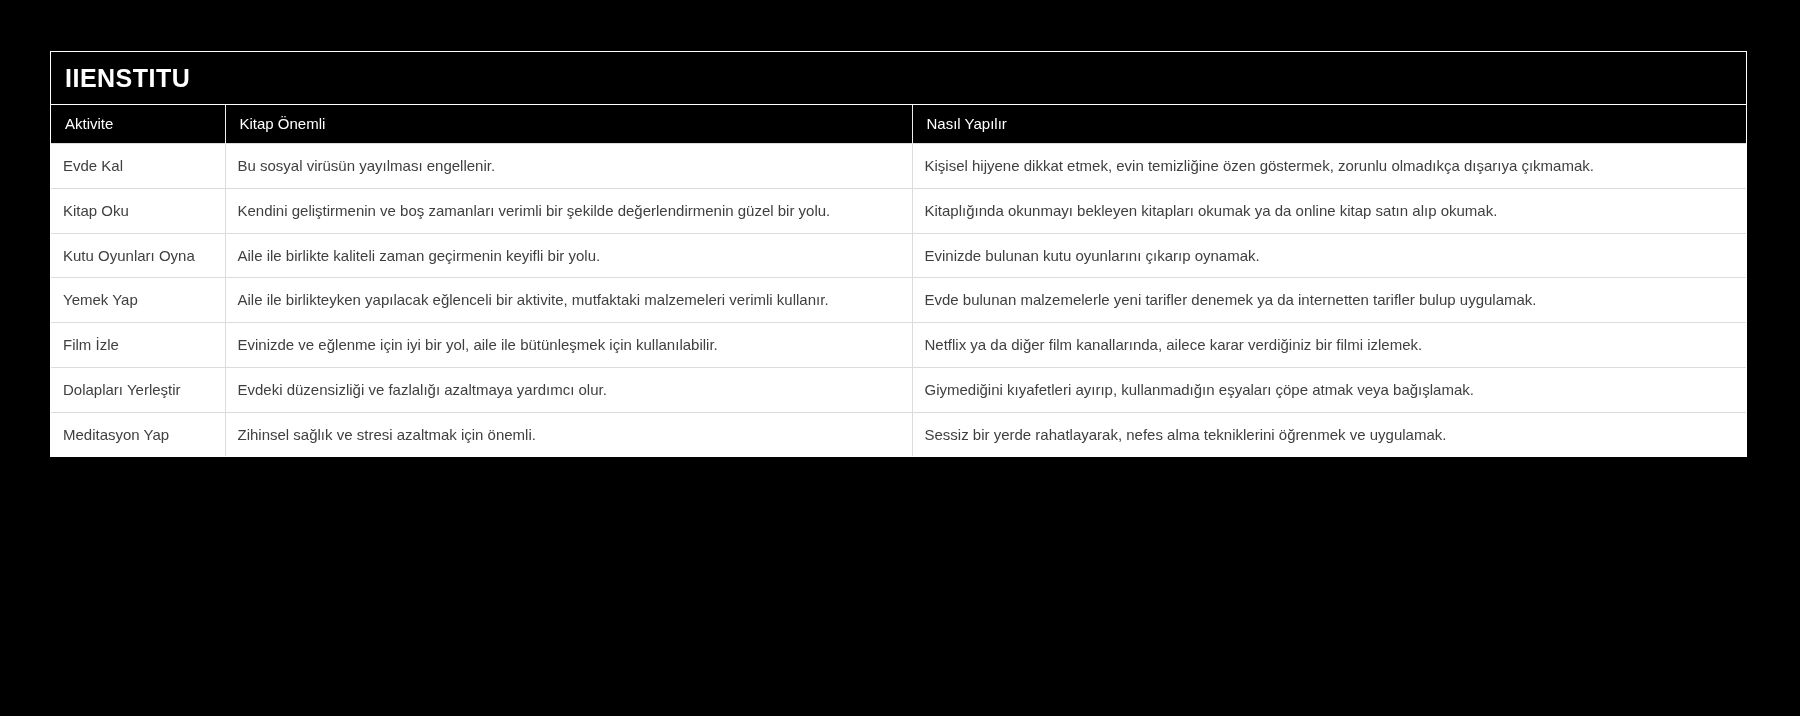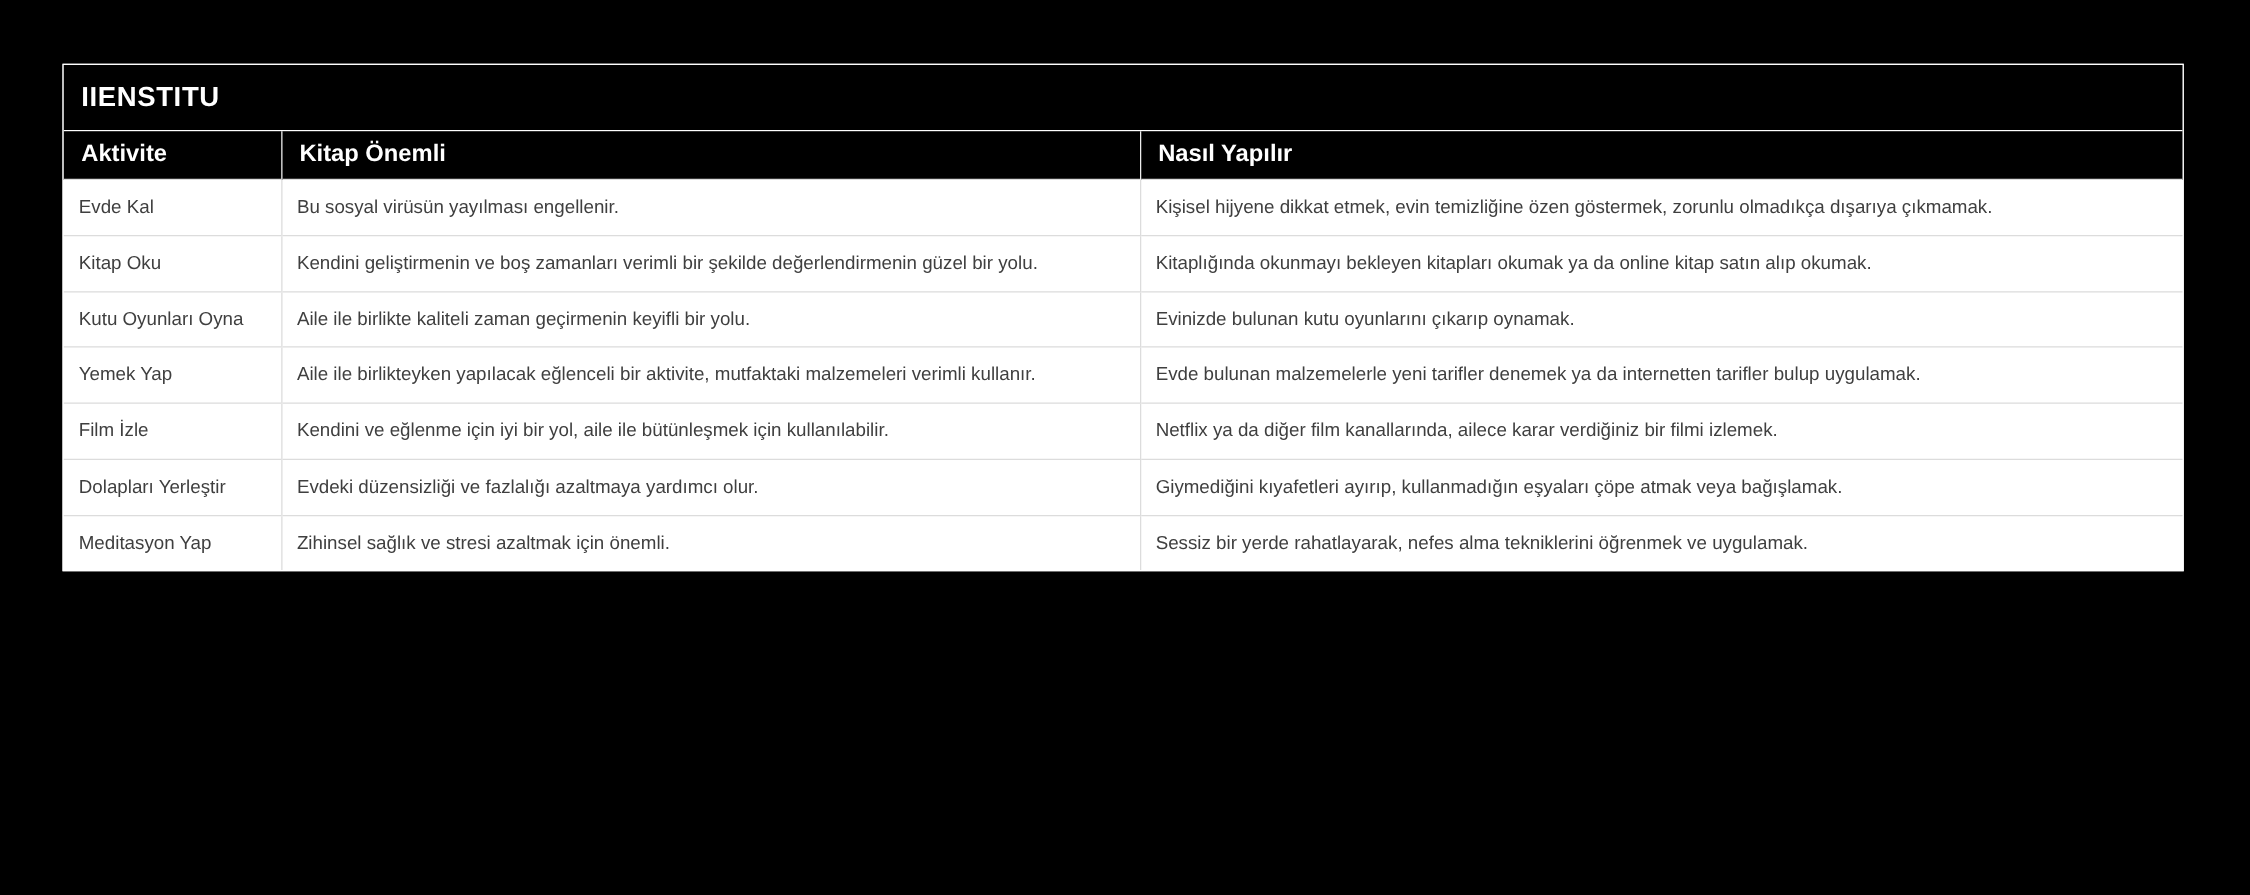--- a/index.html
+++ b/index.html
@@ -29,39 +29,39 @@
     box-sizing: border-box;
   }
   .title-bar {
     background: #000000;
     color: #ffffff;
     height: 52px;
     display: flex;
     align-items: center;
     padding-left: 14px;
     border-bottom: 1px solid #ffffff;
-    font-size: 22px;
+    font-size: 25px;
     font-weight: bold;
     letter-spacing: 0.5px;
   }
   table {
     width: 100%;
     border-collapse: collapse;
     table-layout: fixed;
     font-size: 15px;
     color: #3f3f3f;
   }
   col.c1 { width: 174px; }
   col.c2 { width: 687px; }
   th {
     background: #000000;
     color: #ffffff;
     text-align: left;
-    font-weight: bold;
-    font-size: 19px;
+    font-weight: normal;
+    font-size: 15px;
     padding: 9px 14px;
     border-right: 1px solid #ededed;
     line-height: 20px;
   }
   th:last-child { border-right: none; }
   td {
     padding: 11px 12px;
     border-top: 1px solid #dcdcdc;
     border-right: 1px solid #dcdcdc;
     line-height: 1.45;
@@ -113,21 +113,21 @@
   </tr>
 
   <tr>
     <td class="cell-activity">Yemek Yap</td>
     <td class="cell-why">Aile ile birlikteyken yapılacak eğlenceli bir aktivite, mutfaktaki malzemeleri verimli kullanır.</td>
     <td class="cell-how">Evde bulunan malzemelerle yeni tarifler denemek ya da internetten tarifler bulup uygulamak.</td>
   </tr>
 
   <tr>
     <td class="cell-activity">Film İzle</td>
-    <td class="cell-why">Kendini ve eğlenme için iyi bir yol, aile ile bütünleşmek için kullanılabilir.</td>
+    <td class="cell-why">Evinizde ve eğlenme için iyi bir yol, aile ile bütünleşmek için kullanılabilir.</td>
     <td class="cell-how">Netflix ya da diğer film kanallarında, ailece karar verdiğiniz bir filmi izlemek.</td>
   </tr>
 
   <tr>
     <td class="cell-activity">Dolapları Yerleştir</td>
     <td class="cell-why">Evdeki düzensizliği ve fazlalığı azaltmaya yardımcı olur.</td>
     <td class="cell-how">Giymediğini kıyafetleri ayırıp, kullanmadığın eşyaları çöpe atmak veya bağışlamak.</td>
   </tr>
 
 

